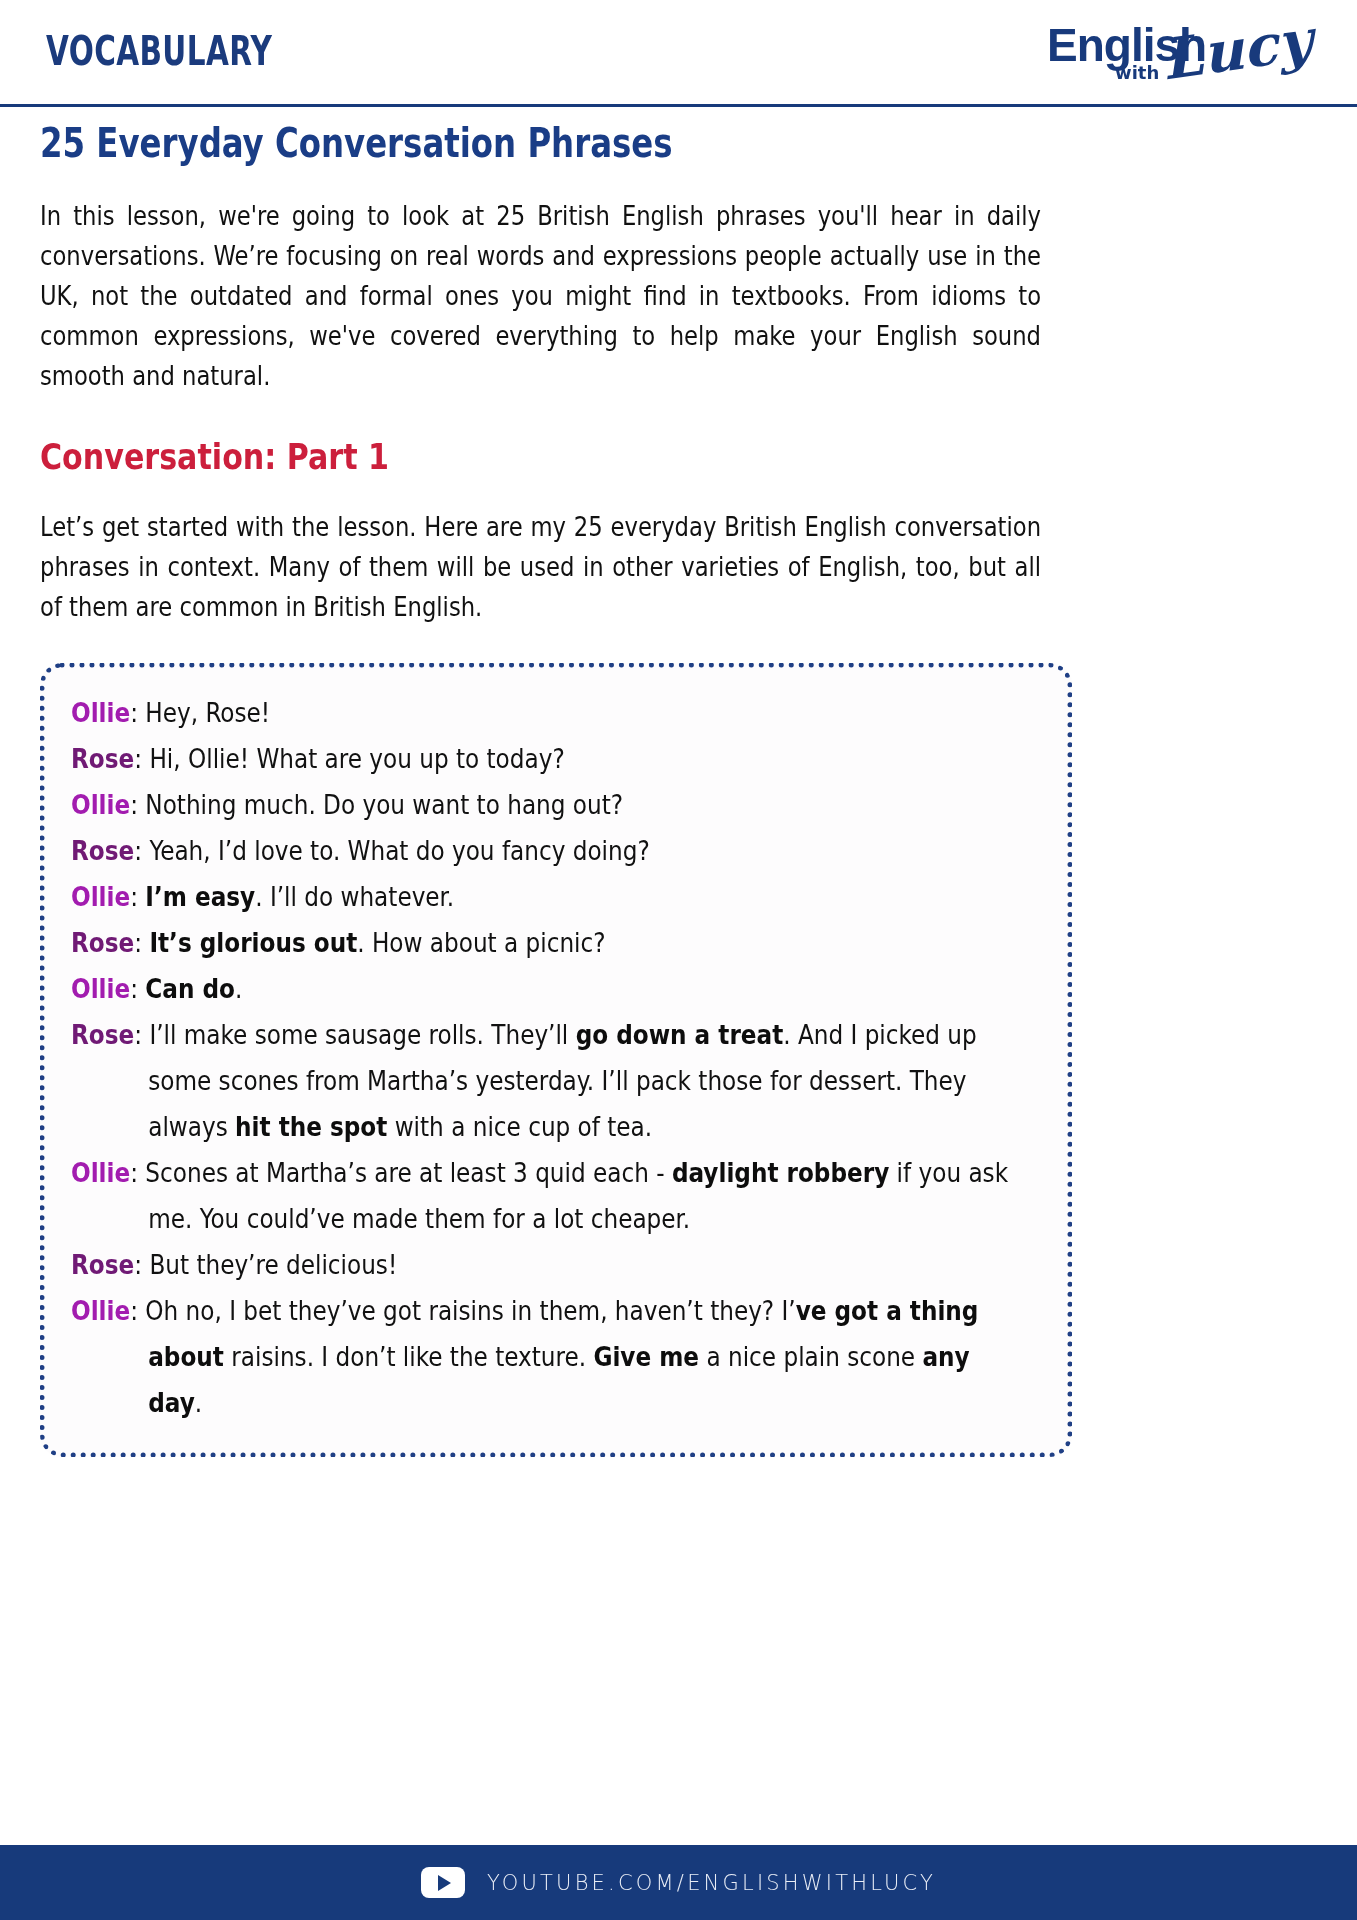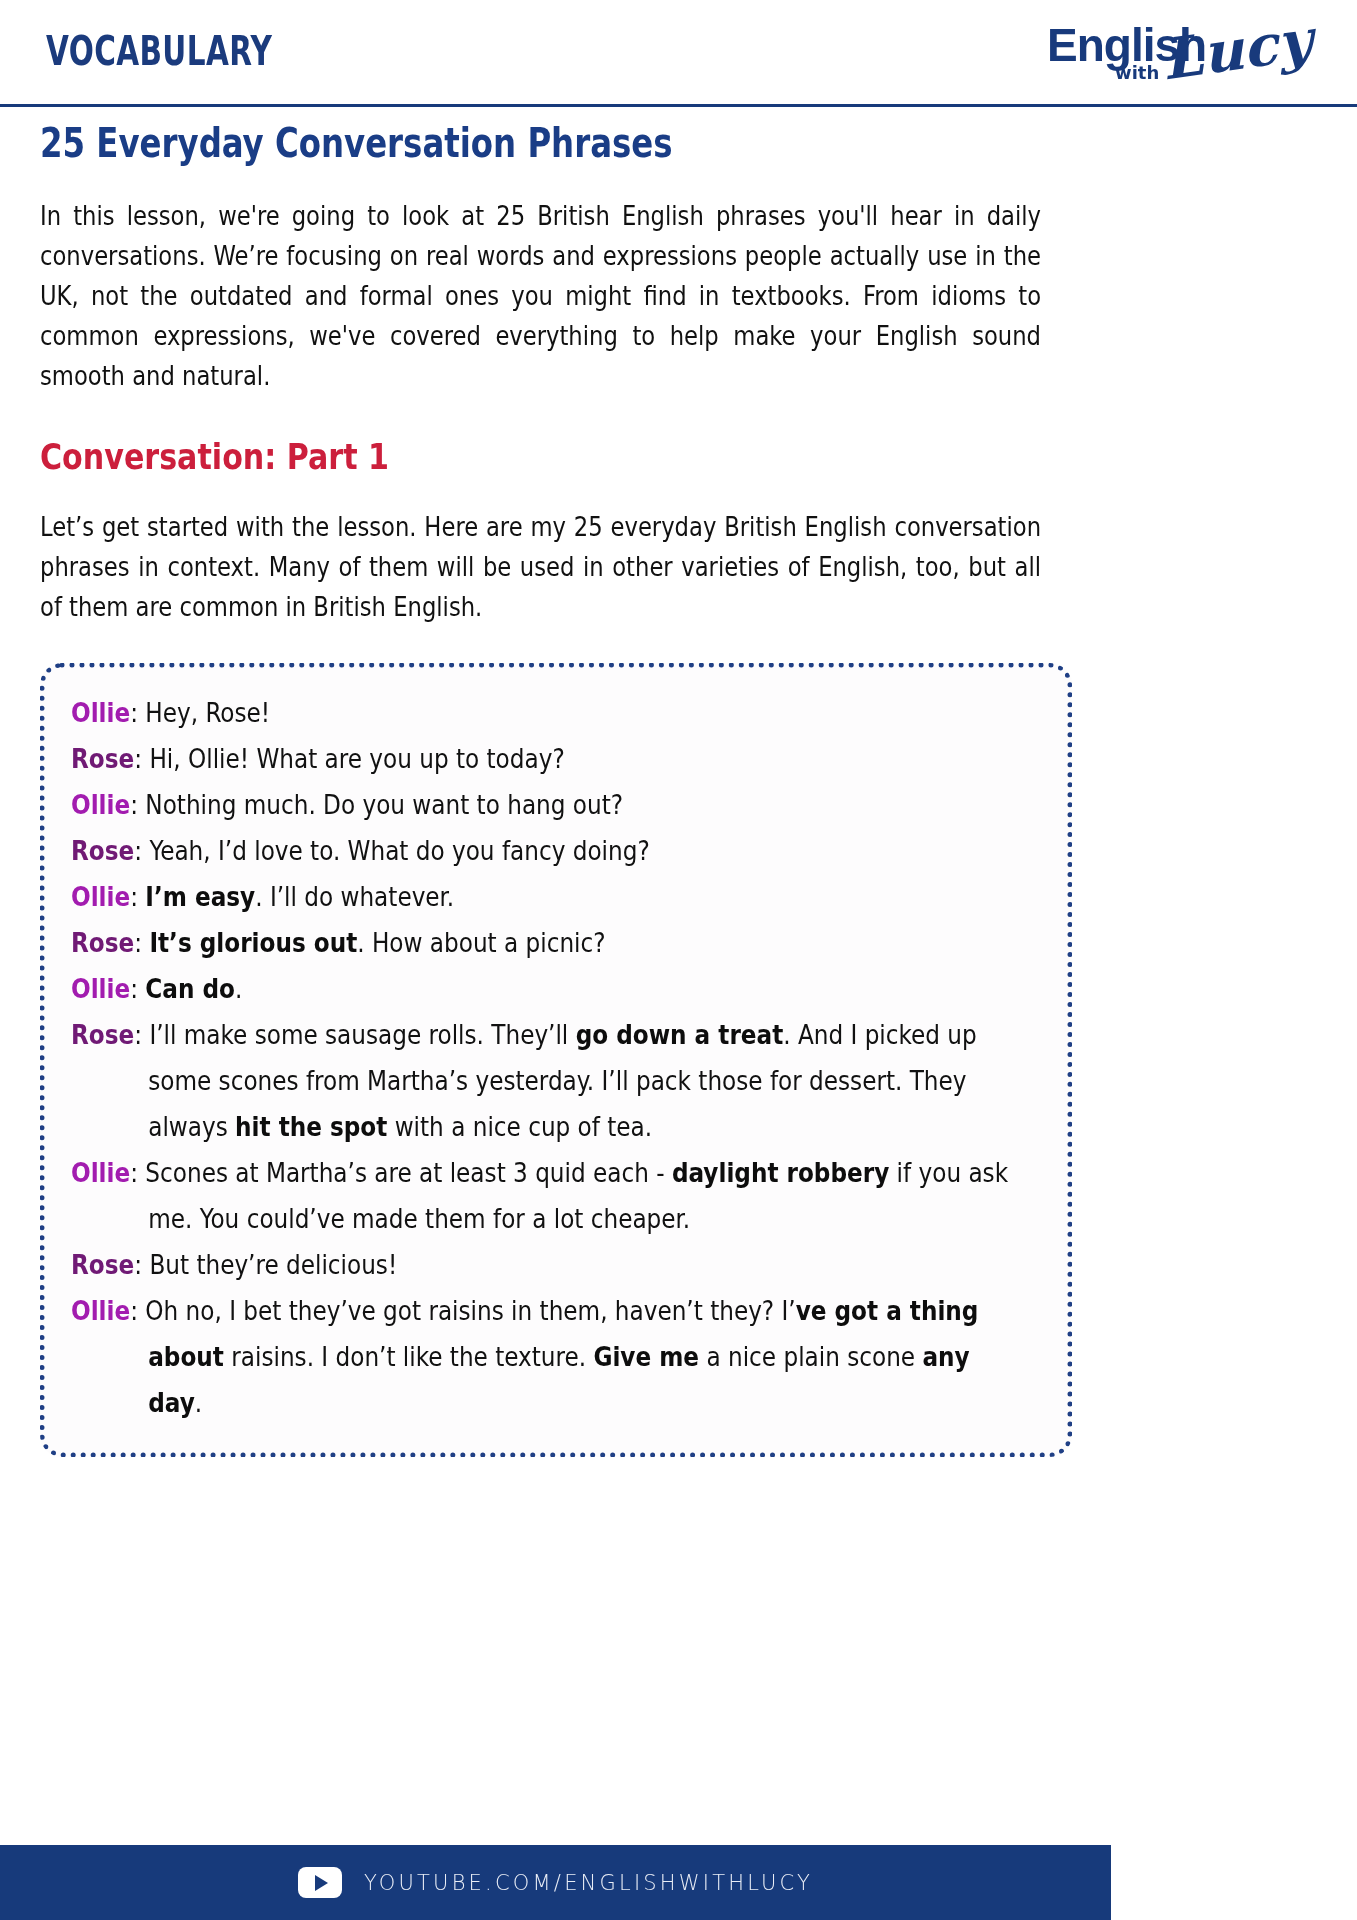--- a/index.html
+++ b/index.html
@@ -149,21 +149,21 @@
   }
   .speaker-ollie { color: #a21caf; }
   .speaker-rose  { color: #701a75; }
   .phrase { font-weight: 700; color: #0d0d0d; }
 
   
   .footer {
     position: absolute;
     left: 0;
     bottom: 0;
-    width: 1111px;
+    width: 1357px;
     height: 75px;
     background: #173a7b;
     display: flex;
     align-items: center;
     justify-content: center;
   }
   .yt-icon {
     width: 44px;
     height: 31px;
     background: #ffffff;

